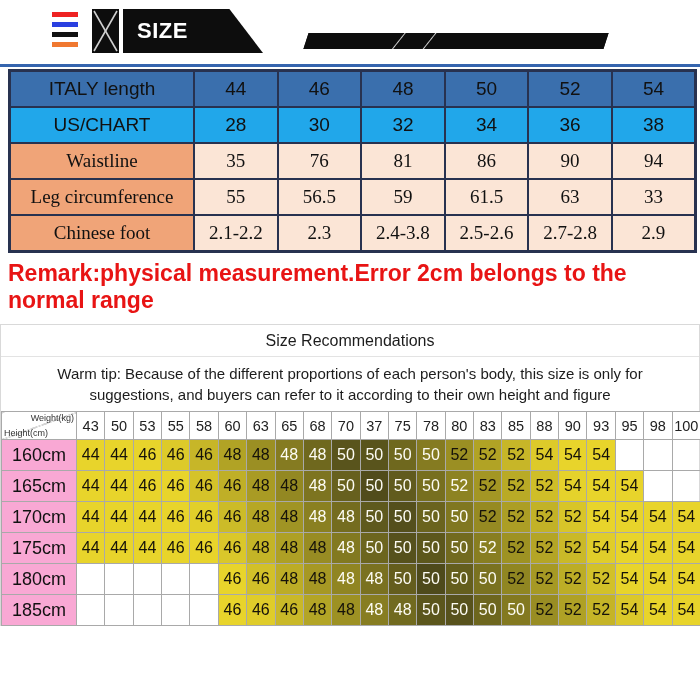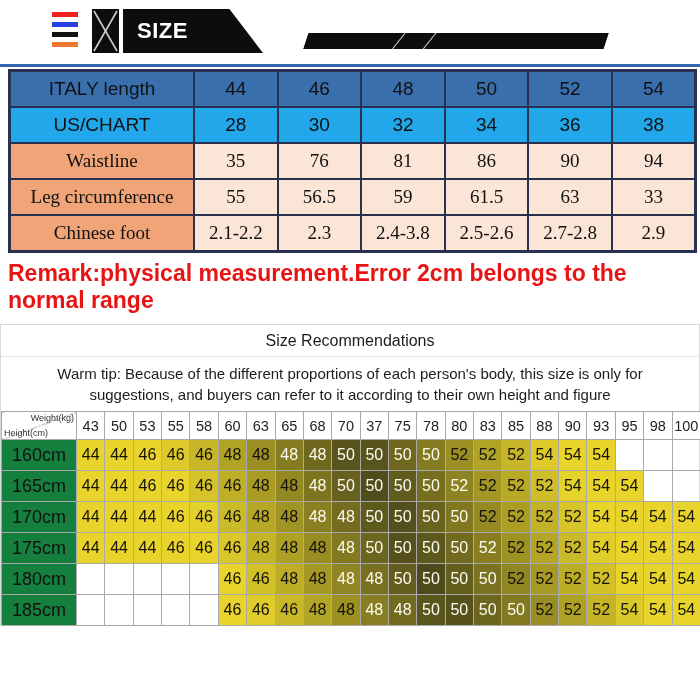--- a/index.html
+++ b/index.html
@@ -56,21 +56,21 @@
   }
   .matrix{width:700px;table-layout:fixed;font-size:16px;text-align:center;}
   .matrix th,.matrix td{border:1px solid #a9a9a9;padding:0;height:30px;overflow:hidden;}
   .matrix thead th{height:27px;font-weight:400;font-size:14.5px;background:#fff;color:#222;}
   .matrix .corner{
     width:74px;position:relative;
     background:linear-gradient(to bottom right,transparent 49.3%,#a9a9a9 49.3%,#a9a9a9 50.7%,transparent 50.7%);
   }
   .corner .wlab{position:absolute;top:1px;right:2px;font-size:9px;color:#333;}
   .corner .hlab{position:absolute;bottom:1px;left:2px;font-size:9px;color:#333;}
-  .matrix td.hlabel{font-size:18px;background:#15803d;}
+  .matrix td.hlabel{font-size:18px;background:#f9a8d4;}
 </style>
 </head>
 <body>
 
 <div>
 
   <div class="hdr">
     <div class="bars">
       <span class="b1"></span>
         <span class="b2"></span>

